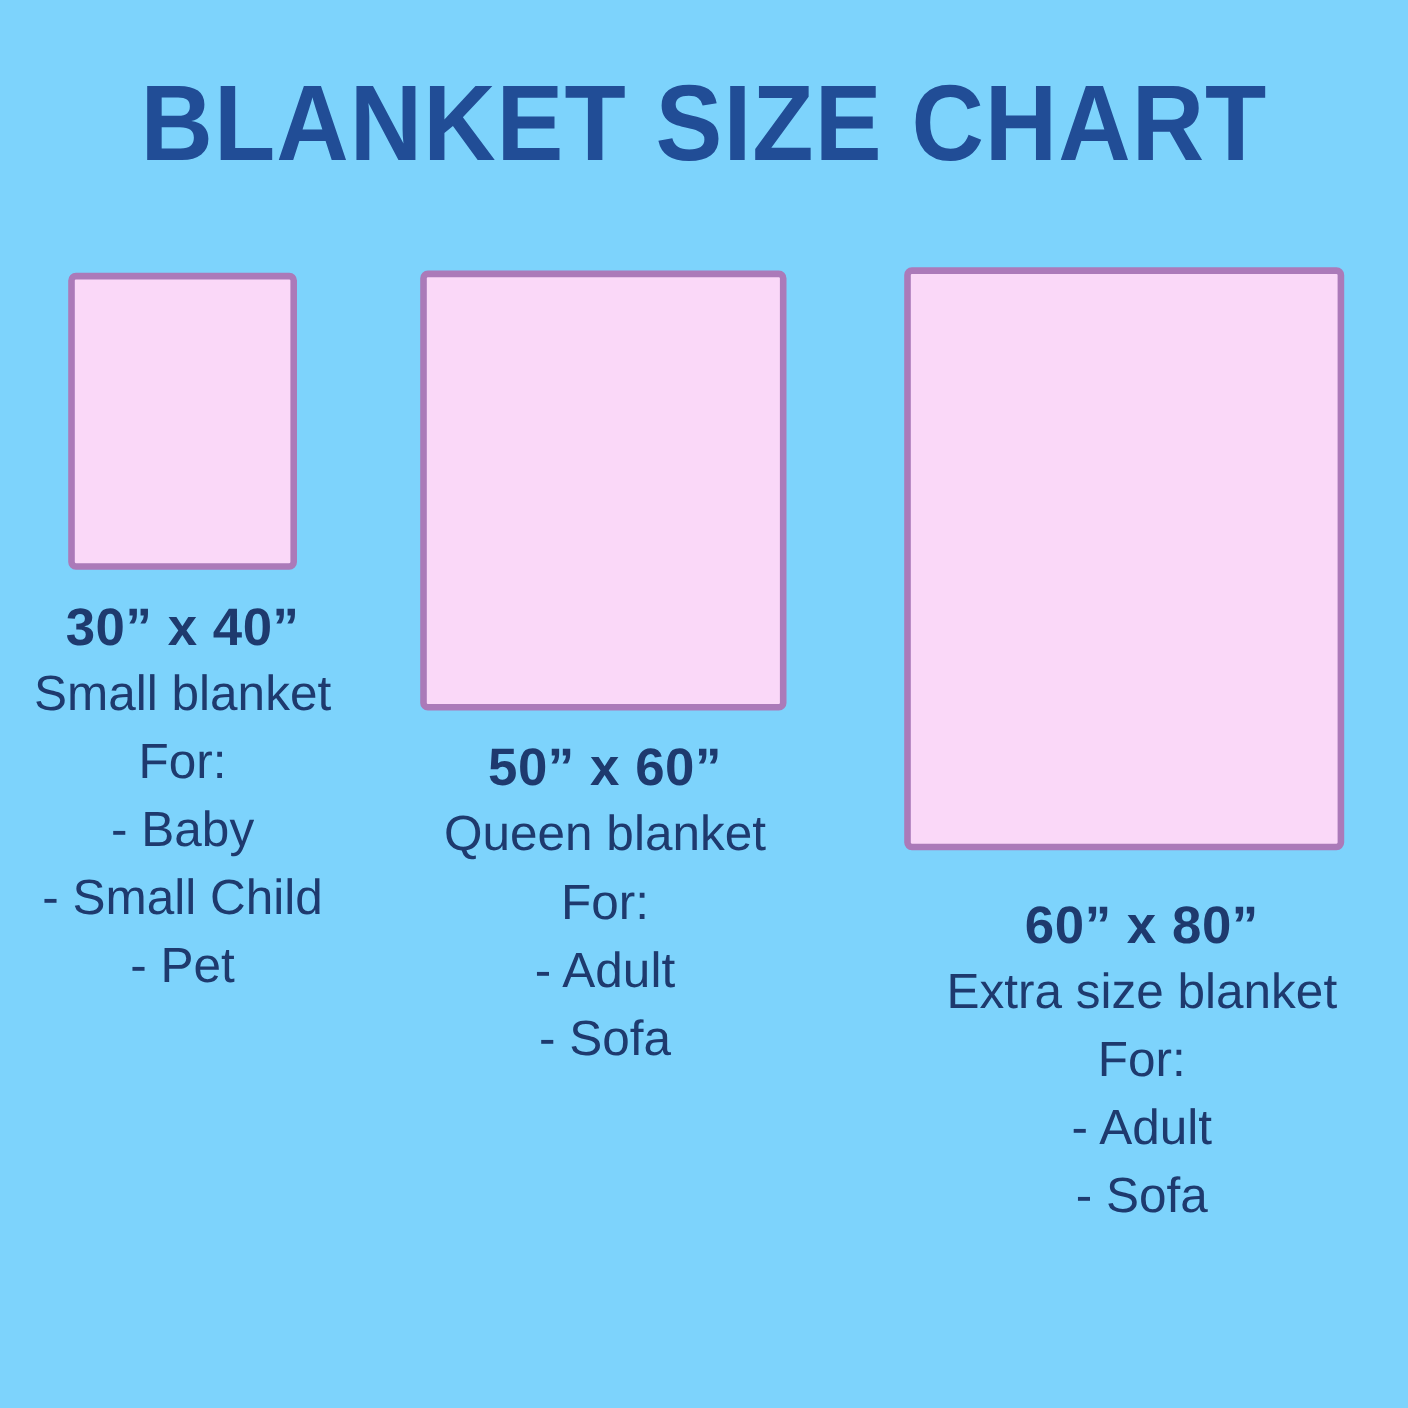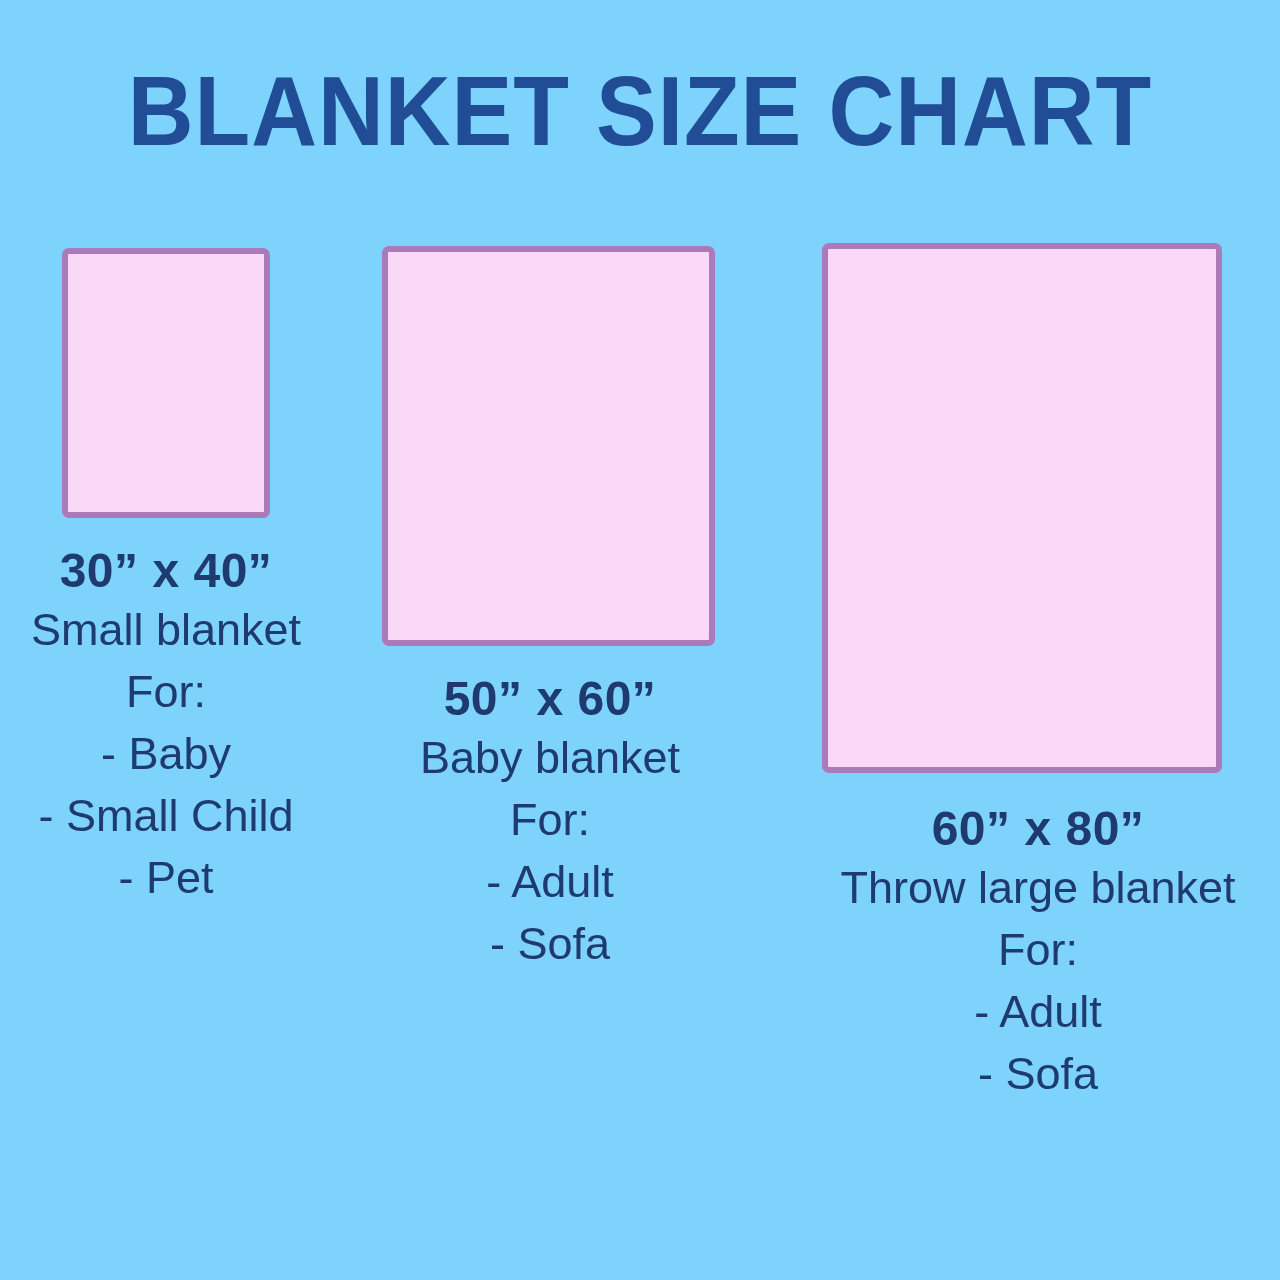--- a/index.html
+++ b/index.html
@@ -100,21 +100,21 @@
   #column-1 .col-text { top: 313px; }
 
   
   #column-2 { left: 370px; width: 360px; }
   #column-2 .blanket-rect { left: 12px; top: 16px; width: 333px; height: 400px; }
   #column-2 .col-text { top: 441px; }
 
   
   #column-3 { left: 812px; width: 452px; }
   #column-3 .blanket-rect { left: 10px; top: 13px; width: 400px; height: 530px; }
-  #column-3 .col-text { top: 571px; }
+  #column-3 .col-text { top: 584px; }
 </style>
 </head>
 <body>
 
 <div id="canvas">
 
   <div id="chart-title">BLANKET SIZE CHART</div>
 
   <div class="column" id="column-1">
     <div class="swatch-slot">
@@ -129,33 +129,33 @@
       <div class="use-item">- Pet</div>
     </div>
   </div>
 
   <div class="column" id="column-2">
     <div class="swatch-slot">
       <div class="blanket-rect"></div>
     </div>
     <div class="col-text">
       <div class="dimension-label">50” x 60”</div>
-      <div class="blanket-name">Baby blanket</div>
+      <div class="blanket-name">Queen blanket</div>
       <div class="for-label">For:</div>
       <div class="use-item">- Adult</div>
       <div class="use-item">- Sofa</div>
     </div>
   </div>
 
   <div class="column" id="column-3">
     <div class="swatch-slot">
       <div class="blanket-rect"></div>
     </div>
     <div class="col-text">
       <div class="dimension-label">60” x 80”</div>
-      <div class="blanket-name">Throw large blanket</div>
+      <div class="blanket-name">Extra size blanket</div>
       <div class="for-label">For:</div>
       <div class="use-item">- Adult</div>
       <div class="use-item">- Sofa</div>
     </div>
   </div>
 
 </div>
 
 </body></html>

